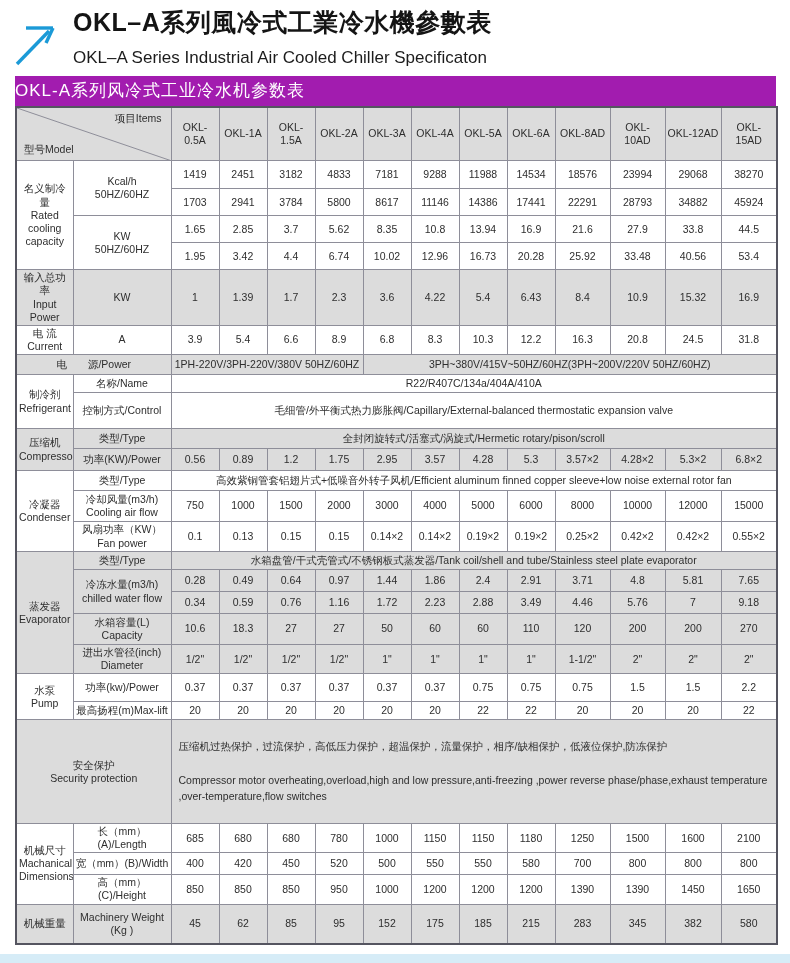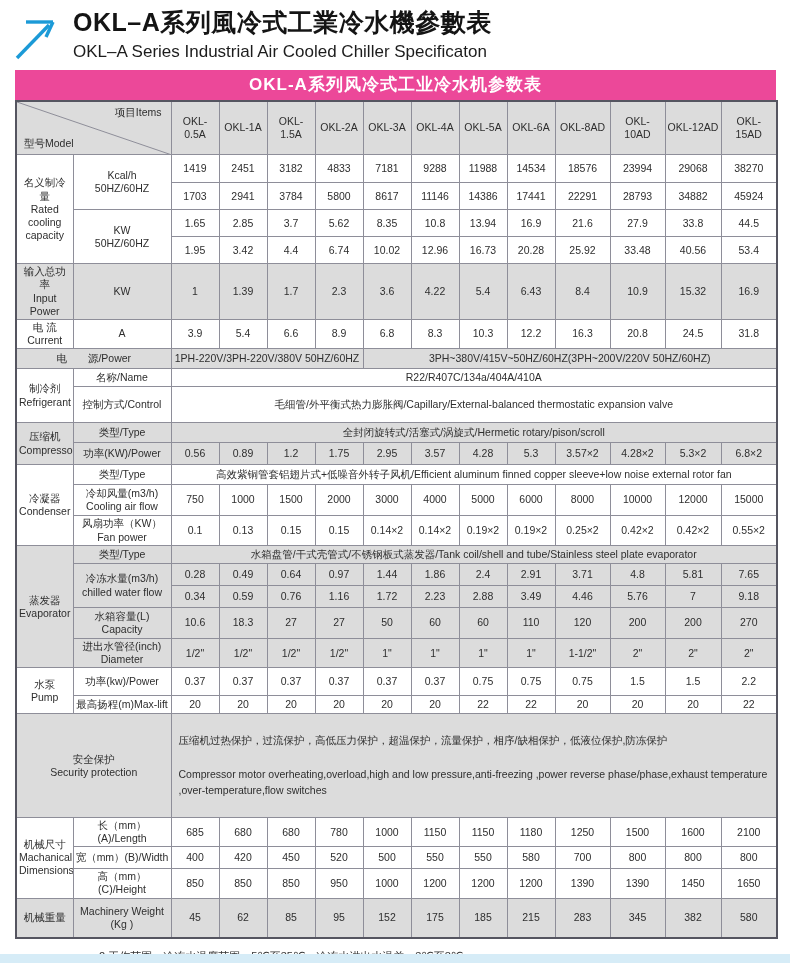--- a/index.html
+++ b/index.html
@@ -2,23 +2,23 @@
 <html><head>
 <meta charset="utf-8">
 <style>
   html,body{margin:0;padding:0}
   body{width:790px;height:963px;overflow:hidden;position:relative;background:#fff;
        font-family:"Liberation Sans","DejaVu Sans",sans-serif;color:#222}
   .header{display:flex;align-items:flex-end;padding:8px 0 0 13px}
   .logo{width:46px;height:46px;margin-top:3px;flex:0 0 auto}
   .titles{margin-left:14px}
   .title{font-size:25px;font-weight:700;color:#141414;letter-spacing:.5px;line-height:1.15}
-  .subtitle{font-size:17px;font-weight:400;color:#1c1c1c;margin-top:5px}
+  .subtitle{font-size:17px;font-weight:400;color:#1c1c1c;margin-top:11px}
   .spec{margin:8px 0 0 15px;width:761px}
-  .bar{background:#ec4899;color:#fff;text-align:center;font-size:17px;font-weight:700;
+  .bar{background:#a21caf;color:#fff;font-size:17px;font-weight:400;
        height:30px;line-height:30px;letter-spacing:1px}
   table{border-collapse:collapse;width:100%;table-layout:fixed;border:2px solid #555560}
   td{border:1px solid #8e8e99;text-align:center;vertical-align:middle;font-size:10.5px;
      color:#2e2e2e;padding:1px 2px;white-space:pre-line;overflow:hidden;line-height:1.25}
   tr.g td{background:#dcdcdc}
   .corner{position:relative;padding:0}
   .corner svg{position:absolute;left:0;top:0;width:100%;height:100%}
   .c-model{position:absolute;left:7px;bottom:4px}
   .c-items{position:absolute;right:9px;top:4px}
   .tl{text-align:left;padding-left:7px;line-height:1.6}

